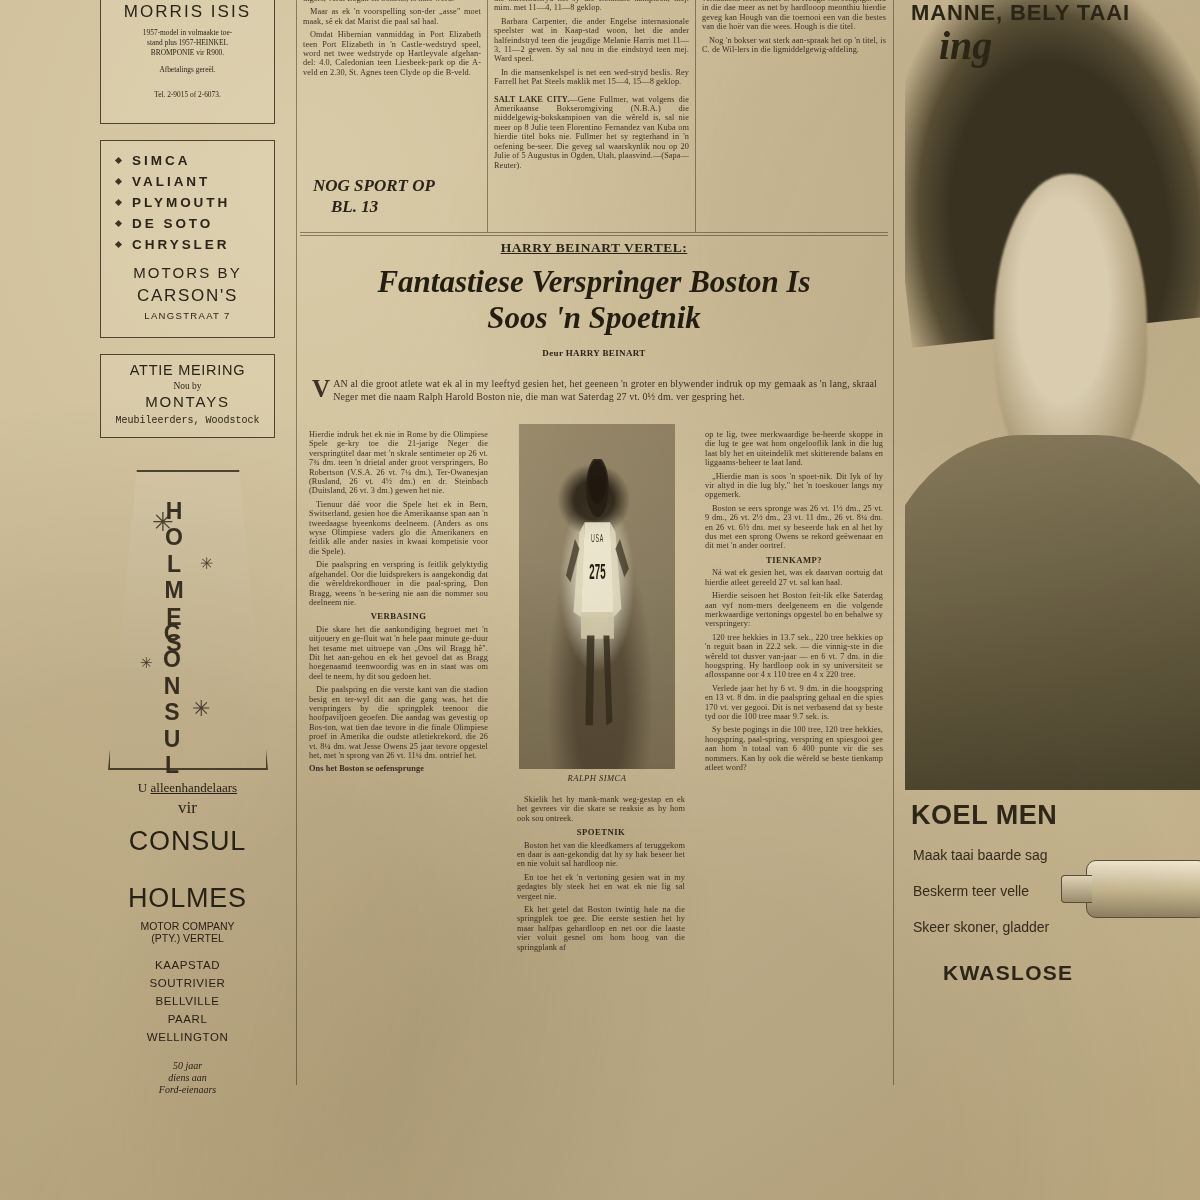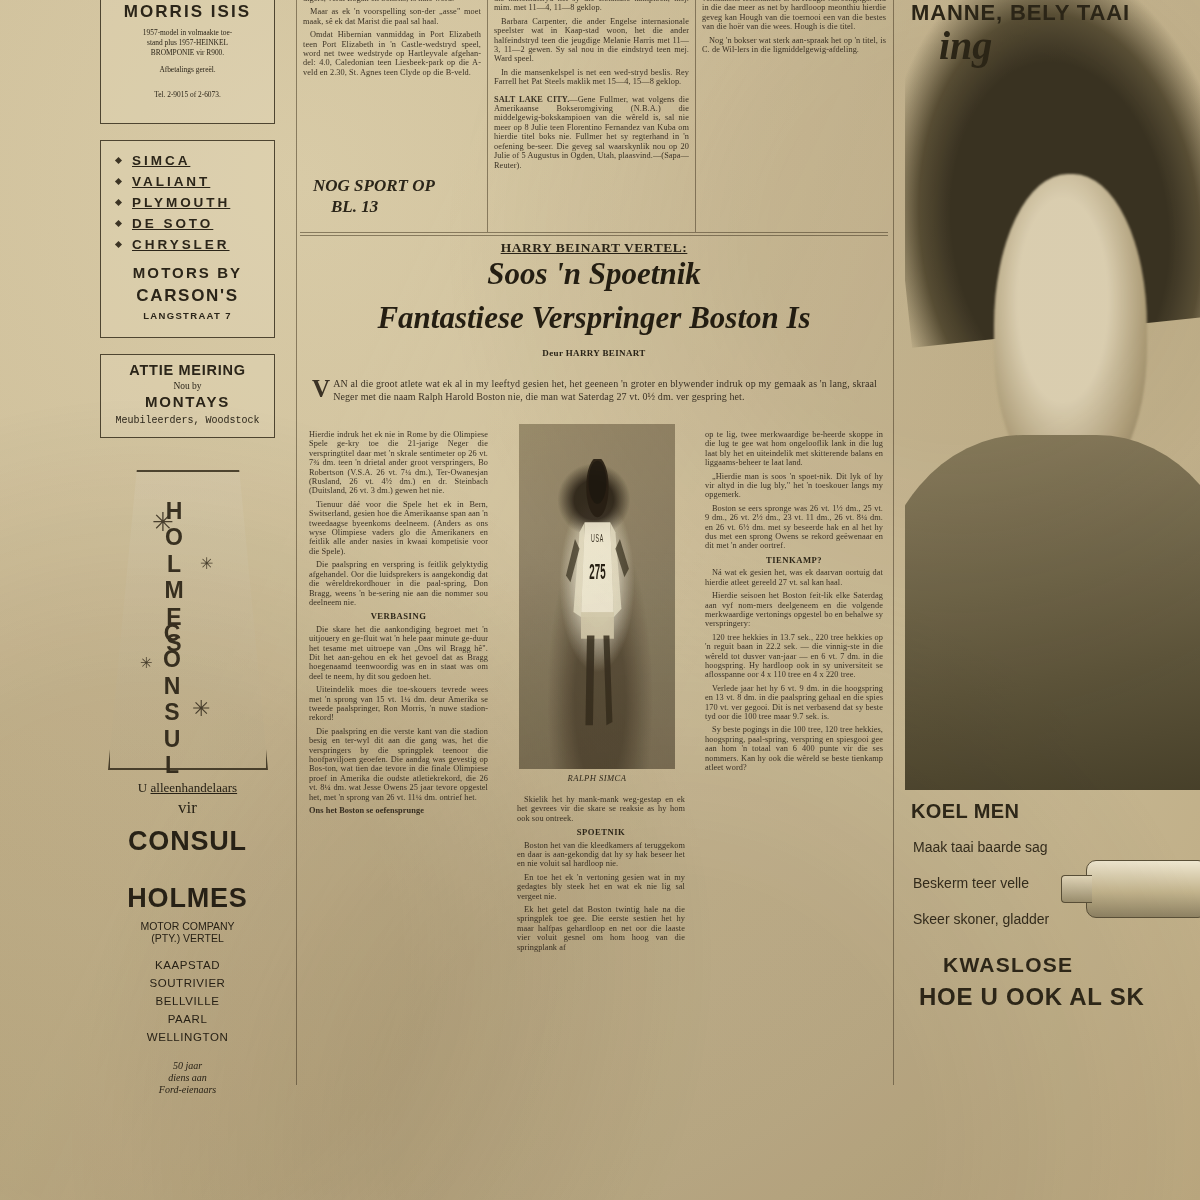--- a/index.html
+++ b/index.html
@@ -44,23 +44,23 @@
     font-size:8.6px;font-weight:bold;text-align:center;
     letter-spacing:.06em;margin:5px 0 3px;color:#2e2719;
   }
 
   
   .ad-box{
     position:absolute;border:1.6px solid #4e4531;background:rgba(233,223,196,.30);
     box-sizing:border-box;text-align:center;
   }
   .ad-box .inner{padding:4px 5px;}
-  .ad-title{font-family:"Liberation Sans",sans-serif;font-weight:bold;letter-spacing:.12em;}
-
-  .simca-list{list-style:none;margin:0;padding:0;text-decoration:underline;}
+  .ad-title{font-family:"Liberation Sans",sans-serif;font-weight:normal;letter-spacing:.12em;}
+
+  .simca-list{list-style:none;margin:0;padding:0;}
   .simca-list li{
     font-family:"Liberation Sans",sans-serif;font-weight:bold;
     font-size:13.5px;letter-spacing:.22em;line-height:21px;
     position:relative;padding-left:10px;text-align:left;margin-left:16px;
   }
   .simca-list li:before{
     content:"";position:absolute;left:-6px;top:8px;width:5px;height:5px;
     background:#3c3424;transform:rotate(45deg);
   }
 
@@ -136,21 +136,21 @@
   }
   .coat{
     position:absolute;left:-10%;top:55%;width:125%;height:55%;
     background:linear-gradient(170deg,#8f8363 0%,#5d543a 55%,#39331f 100%);
     border-radius:40% 40% 0 0;
   }
   .bigad{
     position:absolute;left:0;top:800px;width:295px;height:400px;
   }
   .bigad h2{
-    font-family:"Liberation Sans",sans-serif;font-weight:bold;font-size:20px;
+    font-family:"Liberation Sans",sans-serif;font-weight:bold;font-size:27px;
     letter-spacing:.02em;margin:0 0 16px 6px;color:#2f2819;
   }
   .bigad p{
     font-family:"Liberation Sans",sans-serif;font-size:14px;margin:0 0 20px 8px;color:#352d1d;
   }
   .bigad .k1{
     font-family:"Liberation Sans",sans-serif;font-weight:bold;font-size:21px;
     letter-spacing:.06em;margin:26px 0 6px 38px;color:#2f2819;
   }
   .bigad .k2{
@@ -294,36 +294,35 @@
     <p>Nog 'n bokser wat sterk aan-spraak het op 'n titel, is C. de Wil-lers in die ligmiddelgewig-afdeling.</p>
   </div>
 
   <div class="col nog-sport" style="left:313px;top:175px;width:150px;">
     <div>NOG SPORT OP</div>
     <div style="margin-left:18px;">BL. 13</div>
   </div>
 
   <div class="col" style="left:300px;top:240px;width:588px;">
     <div class="kicker">HARRY BEINART VERTEL:</div>
+    <div class="headline" style="margin-top:8px;">Fantastiese Verspringer Boston Is</div>
     <div class="headline">Soos 'n Spoetnik</div>
-    <div class="headline" style="margin-top:8px;">Fantastiese Verspringer Boston Is</div>
     <div class="byline" style="margin-top:12px;">Deur HARRY BEINART</div>
   </div>
 
   <div class="col body-txt" style="left:312px;top:378px;width:565px;font-size:10px;line-height:12.5px;">
     <p class="noind dropcap" style="text-indent:0;">VAN al die groot atlete wat ek al in my leeftyd gesien het, het geeneen 'n groter en blywender indruk op my gemaak as 'n lang, skraal Neger met die naam Ralph Harold Boston nie, die man wat Saterdag 27 vt. 0½ dm. ver gespring het.</p>
   </div>
 
   <div class="col body-txt" style="left:309px;top:430px;width:179px;">
     <p class="noind">Hierdie indruk het ek nie in Rome by die Olimpiese Spele ge-kry toe die 21-jarige Neger die verspringtitel daar met 'n skrale sentimeter op 26 vt. 7¾ dm. teen 'n drietal ander groot verspringers, Bo Robertson (V.S.A. 26 vt. 7¼ dm.), Ter-Owanesjan (Rusland, 26 vt. 4½ dm.) en dr. Steinbach (Duitsland, 26 vt. 3 dm.) gewen het nie.</p>
     <p>Tienuur dáé voor die Spele het ek in Bern, Switserland, gesien hoe die Amerikaanse span aan 'n tweedaagse byeenkoms deelneem. (Anders as ons wyse Olimpiese vaders glo die Amerikaners en feitlik alle ander nasies in kwaai kompetisie voor die Spele).</p>
     <p>Die paalspring en verspring is feitlik gelyktydig afgehandel. Oor die luidsprekers is aangekondig dat die wêreldrekordhouer in die paal-spring, Don Bragg, weens 'n be-sering nie aan die nommer sou deelneem nie.</p>
     <div class="sub-head">VERBASING</div>
     <p>Die skare het die aankondiging begroet met 'n uitjouery en ge-fluit wat 'n hele paar minute ge-duur het tesame met uitroepe van „Ons wil Bragg hê". Dit het aan-gehou en ek het gevoel dat as Bragg hoegenaamd teenwoordig was en in staat was om deel te neem, hy dit sou gedoen het.</p>
-    <p>Uiteindelik moes die toe-skouers tevrede wees met 'n sprong van 15 vt. 1¼ dm. deur Amerika se tweede paalspringer, Ron Morris, 'n nuwe stadion-rekord!</p>
     <p>Die paalspring en die verste kant van die stadion besig en ter-wyl dit aan die gang was, het die verspringers by die springplek teenoor die hoofpaviljoen geoefen. Die aandag was gevestig op Bos-ton, wat tien dae tevore in die finale Olimpiese proef in Amerika die oudste atletiekrekord, die 26 vt. 8¼ dm. wat Jesse Owens 25 jaar tevore opgestel het, met 'n sprong van 26 vt. 11¼ dm. ontrief het.</p>
     <p class="bold" style="text-indent:0;">Ons het Boston se oefensprunge</p>
   </div>
 
   <div class="photo" style="left:519px;top:424px;width:156px;height:345px;">
     <div class="grain"></div>
     <svg class="runner" viewBox="0 0 100 170" preserveAspectRatio="none">
       <ellipse cx="50" cy="17" rx="15" ry="18" fill="#2b2318" opacity="0.92"></ellipse>
       <ellipse cx="50" cy="14" rx="12" ry="13" fill="#1e1a12" opacity="0.55"></ellipse>
       <path d="M33 38 L67 38 L72 95 L28 95 Z" fill="#e9e3cd" opacity="0.92"></path>
@@ -373,17 +372,16 @@
       <div class="t2">ing</div>
     </div>
 
     <div class="bigad">
       <div class="tube"></div>
       <h2>KOEL MEN</h2>
       <p>Maak taai baarde sag</p>
       <p>Beskerm teer velle</p>
       <p>Skeer skoner, gladder</p>
       <div class="k1">KWASLOSE</div>
-      <div class="k2">HOE U OOK AL SK</div>
     </div>
   </div>
 
 </div>
 
 </body></html>

